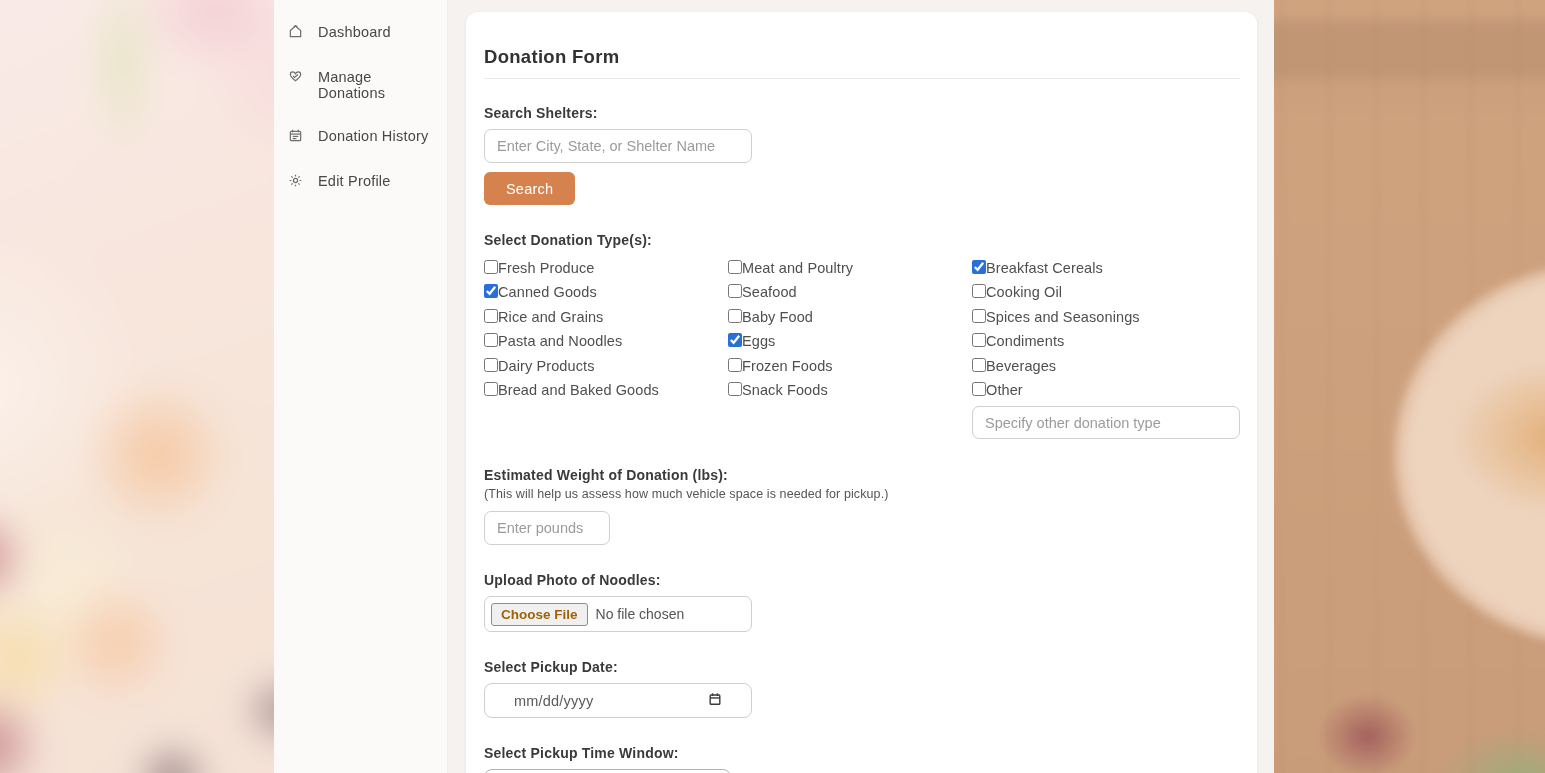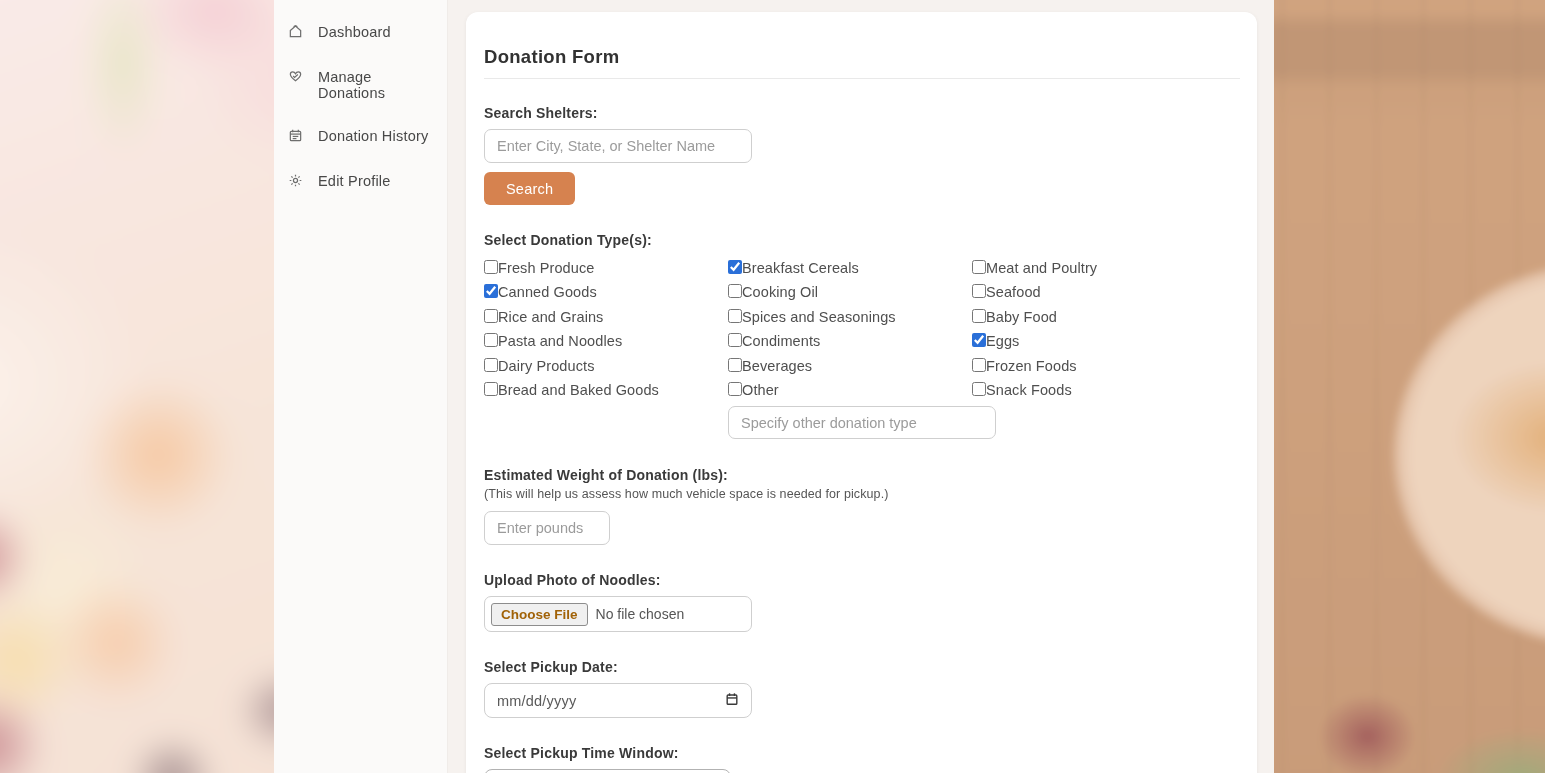--- a/index.html
+++ b/index.html
@@ -71,21 +71,21 @@
   .chk-item { display:flex; align-items:flex-start; height:15px; margin-bottom:9.4px; font-size:14.5px; color:#4f4f4f; letter-spacing:.1px; }
   .chk-item input { width:14px; height:14px; accent-color:#2a6fd8; margin:0; cursor:pointer; }
   .other-input { width:268px; height:33px; margin-top:6px; }
 
   .pounds-input { width:126px; }
 
   .file-box { display:flex; align-items:center; gap:8px; width:268px; height:36px; border:1px solid #cfcfcf; border-radius:7px; padding:0 6px; background:#fff; }
   .file-btn { border:1px solid #8d8d8d; background:#f0f0f0; border-radius:3px; padding:3px 9px; font-size:13.5px; font-weight:700; color:#a16207; cursor:pointer; white-space:nowrap; }
   .file-status { font-size:14px; color:#555; }
 
-  .date-box { display:flex; align-items:center; justify-content:space-between; width:268px; height:35px; border:1px solid #cfcfcf; border-radius:8px; padding:0 12px; background:#fff; cursor:text; }
+  .date-box { display:flex; align-items:center; justify-content:space-between; width:268px; height:35px; border:1px solid #cfcfcf; border-radius:8px; padding:0 29px; background:#fff; cursor:text; }
   .date-text { font-size:14.5px; color:#5a5a5a; letter-spacing:.2px; }
 
   .select-box { display:flex; align-items:center; justify-content:space-between; width:247px; height:35px; border:1px solid #b2b2b2; border-radius:8px; padding:0 13px; background:#fff; cursor:pointer; }
 </style>
 </head>
 <body>
 
 <div class="bg-left">
   <div class="photo"></div>
   <div class="veil"></div>
@@ -173,20 +173,47 @@
           <span>Dairy Products</span>
         </label>
         <label class="chk-item">
           <input type="checkbox" style="">
           <span>Bread and Baked Goods</span>
         </label>
       </div>
 
       <div>
         <label class="chk-item">
+          <input type="checkbox" style="">
+          <span>Meat and Poultry</span>
+        </label>
+        <label class="chk-item">
+          <input type="checkbox" style="">
+          <span>Seafood</span>
+        </label>
+        <label class="chk-item">
+          <input type="checkbox" style="">
+          <span>Baby Food</span>
+        </label>
+        <label class="chk-item">
+          <input type="checkbox" checked="" style="">
+          <span>Eggs</span>
+        </label>
+        <label class="chk-item">
+          <input type="checkbox" style="">
+          <span>Frozen Foods</span>
+        </label>
+        <label class="chk-item">
+          <input type="checkbox" style="">
+          <span>Snack Foods</span>
+        </label>
+      </div>
+
+      <div>
+        <label class="chk-item">
           <input type="checkbox" checked="" style="">
           <span>Breakfast Cereals</span>
         </label>
         <label class="chk-item">
           <input type="checkbox" style="">
           <span>Cooking Oil</span>
         </label>
         <label class="chk-item">
           <input type="checkbox" style="">
           <span>Spices and Seasonings</span>
@@ -197,47 +224,20 @@
         </label>
         <label class="chk-item">
           <input type="checkbox" style="">
           <span>Beverages</span>
         </label>
         <label class="chk-item">
           <input type="checkbox" style="">
           <span>Other</span>
         </label>
         <input class="txt other-input" type="text" placeholder="Specify other donation type" style="">
-      </div>
-
-      <div>
-        <label class="chk-item">
-          <input type="checkbox" style="">
-          <span>Meat and Poultry</span>
-        </label>
-        <label class="chk-item">
-          <input type="checkbox" style="">
-          <span>Seafood</span>
-        </label>
-        <label class="chk-item">
-          <input type="checkbox" style="">
-          <span>Baby Food</span>
-        </label>
-        <label class="chk-item">
-          <input type="checkbox" checked="" style="">
-          <span>Eggs</span>
-        </label>
-        <label class="chk-item">
-          <input type="checkbox" style="">
-          <span>Frozen Foods</span>
-        </label>
-        <label class="chk-item">
-          <input type="checkbox" style="">
-          <span>Snack Foods</span>
-        </label>
       </div>
     </div>
 
     <div class="field-label" style="margin-top:28px;">Estimated Weight of Donation (lbs):</div>
     <div class="hint">(This will help us assess how much vehicle space is needed for pickup.)</div>
     <input class="txt pounds-input" type="text" style="margin-top: 10px;" placeholder="Enter pounds">
 
     <div class="field-label mt-sec">Upload Photo of Noodles:</div>
     <div class="file-box mt-8">
       <span class="file-btn">Choose File</span>

